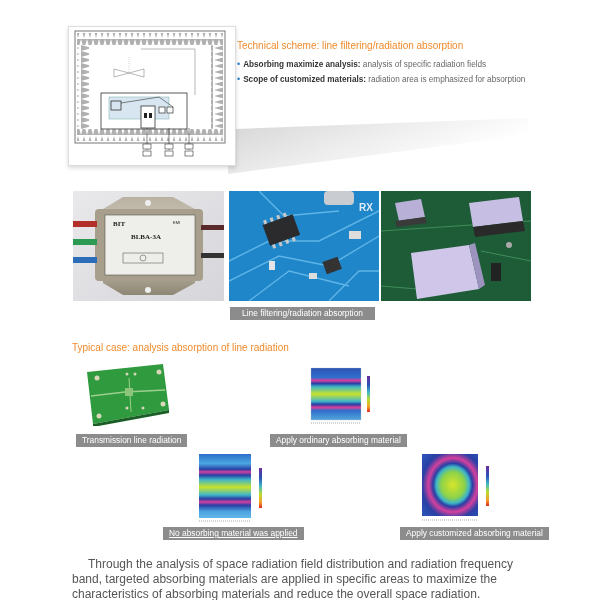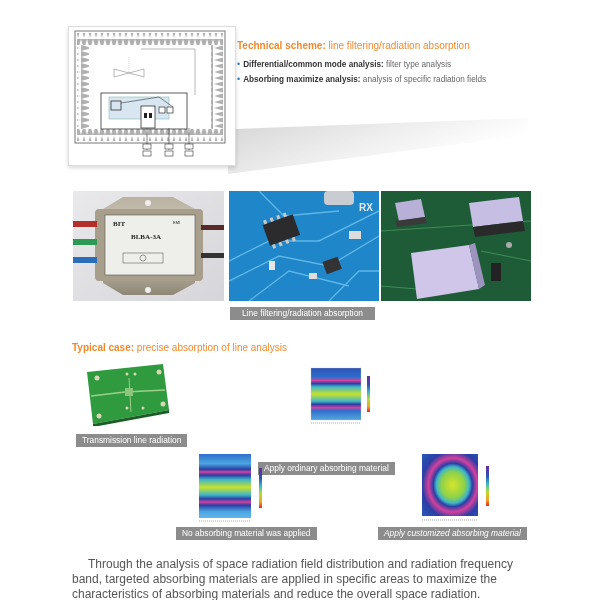--- a/index.html
+++ b/index.html
@@ -15,21 +15,21 @@
   .diagram-card svg { display: block; }
   .swoosh {
     position: absolute; left: 228px; top: 118px; width: 300px; height: 56px;
     background: linear-gradient(160deg, #d4d4d4 0%, #ececec 40%, #ffffff 75%);
     clip-path: polygon(0 20%, 100% 0, 100% 30%, 0 100%);
   }
   .tech-title {
     position: absolute; left: 237px; top: 40px; font-size: 10px; color: #f08a2c;
     white-space: nowrap;
   }
-  .tech-title b { font-weight: bold; }
+  .tech-title b { font-weight: normal; }
   .tech-list { position: absolute; left: 237px; top: 57px; list-style: none; }
   .tech-list li {
     font-size: 8.2px; color: #666; height: 15.3px; line-height: 15.3px; white-space: nowrap;
   }
   .tech-list li .dot { color: #2a7cc7; font-size: 9px; margin-right: 3px; }
   .tech-list li b { color: #333; font-weight: bold; }
 
   
   .photo { position: absolute; top: 191px; height: 110px; overflow: hidden; }
   .photo svg { display: block; }
@@ -39,27 +39,27 @@
   .caption {
     position: absolute; background: #8c8c8c; color: #fff; font-size: 8.4px;
     height: 13px; line-height: 13px; padding: 0 6px; white-space: nowrap;
   }
   .cap-main { left: 230px; top: 307px; width: 145px; text-align: center; }
 
   
   .case-title {
     position: absolute; left: 72px; top: 342px; font-size: 10px; color: #f08a2c; white-space: nowrap;
   }
-  .case-title b { font-weight: bold; }
+  .case-title b { font-weight: normal; }
   .pcb { position: absolute; left: 85px; top: 364px; }
   .heatmap { position: absolute; }
   .cap-tl { left: 76px; top: 434px; }
-  .cap-ord { left: 258px; top: 434px; margin-top: 28px; }
-  .cap-none { left: 176px; top: 527px; }
-  .cap-cust { left: 378px; top: 527px; font-style: italic; }
+  .cap-ord { left: 270px; top: 434px; }
+  .cap-none { left: 163px; top: 527px; text-decoration: underline; }
+  .cap-cust { left: 400px; top: 527px; }
 
   .bottom-text {
     position: absolute; left: 72px; top: 557px; width: 460px; font-size: 12px; color: #555;
     line-height: 15px;
   }
   .bottom-text p { text-indent: 16px; }
 </style>
 </head>
 <body>
 
@@ -111,22 +111,22 @@
     <rect x="96" y="124" width="8" height="5" fill="#fff" stroke="#333" stroke-width="0.6"></rect>
     <rect x="116" y="117" width="8" height="5" fill="#fff" stroke="#333" stroke-width="0.6"></rect>
     <rect x="116" y="124" width="8" height="5" fill="#fff" stroke="#333" stroke-width="0.6"></rect>
   </svg>
 </div>
 
 <div class="tech-title">
   <b>Technical scheme:</b><span> line filtering/radiation absorption</span>
 </div>
 <ul class="tech-list">
-  <li><span class="dot">•</span><b>Differential/common mode analysis:</b><span> filter type analysis</span></li>
   <li><span class="dot">•</span><b>Absorbing maximize analysis:</b><span> analysis of specific radiation fields</span></li>
+  <li><span class="dot">•</span><b>Scope of customized materials:</b><span> radiation area is emphasized for absorption</span></li>
 </ul>
 
 <div class="photo photo-1">
   <svg width="151" height="110" viewBox="0 0 151 110">
     <defs>
       <linearGradient id="bg1" x1="0" y1="0" x2="1" y2="1">
         <stop offset="0" stop-color="#e9e9ec"></stop>
           <stop offset="1" stop-color="#d6d6da"></stop>
       </linearGradient>
       <linearGradient id="metal" x1="0" y1="0" x2="0" y2="1">
@@ -198,21 +198,21 @@
     <polygon points="92,36 142,30 144,40 94,46" fill="#2a2a2a"></polygon>
     <polygon points="30,62 88,54 98,98 36,108" fill="#cfc6ea"></polygon>
     <polygon points="88,54 98,98 104,94 94,52" fill="#9c93bf"></polygon>
     <rect x="110" y="72" width="10" height="18" fill="#222"></rect>
     <circle cx="128" cy="54" r="3" fill="#aaa"></circle>
   </svg>
 </div>
 <div class="caption cap-main">Line filtering/radiation absorption</div>
 
 <div class="case-title">
-  <b>Typical case:</b><span> precise absorption of line analysis</span>
+  <b>Typical case:</b><span> analysis absorption of line radiation</span>
 </div>
 
 <div class="pcb">
   <svg width="85" height="62" viewBox="0 0 85 62">
     <polygon points="2,8 78,0 84,46 8,60" fill="#2f9a3e"></polygon>
     <polygon points="8,60 84,46 84,49 8,63" fill="#1a5e25"></polygon>
     <g fill="#d8d8b8">
       <circle cx="12" cy="14" r="2.5"></circle>
         <circle cx="74" cy="8" r="2.5"></circle>
         <circle cx="78" cy="40" r="2.5"></circle>

